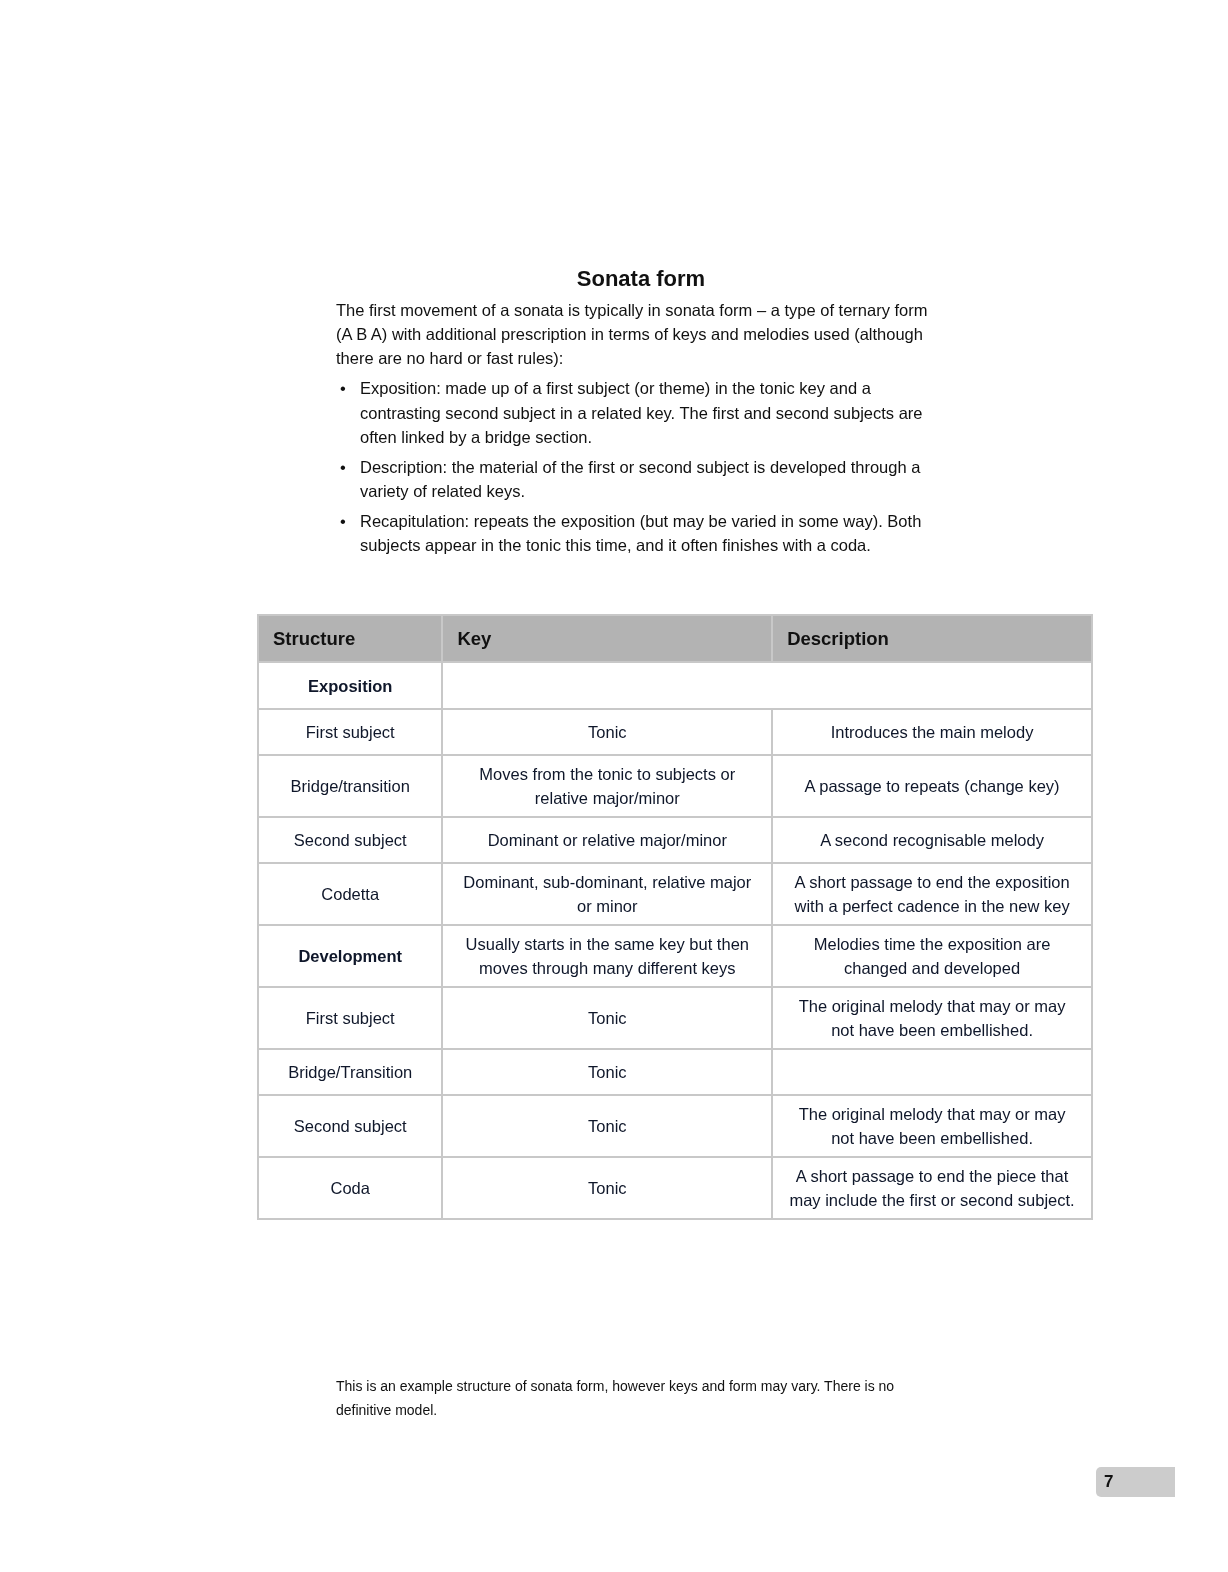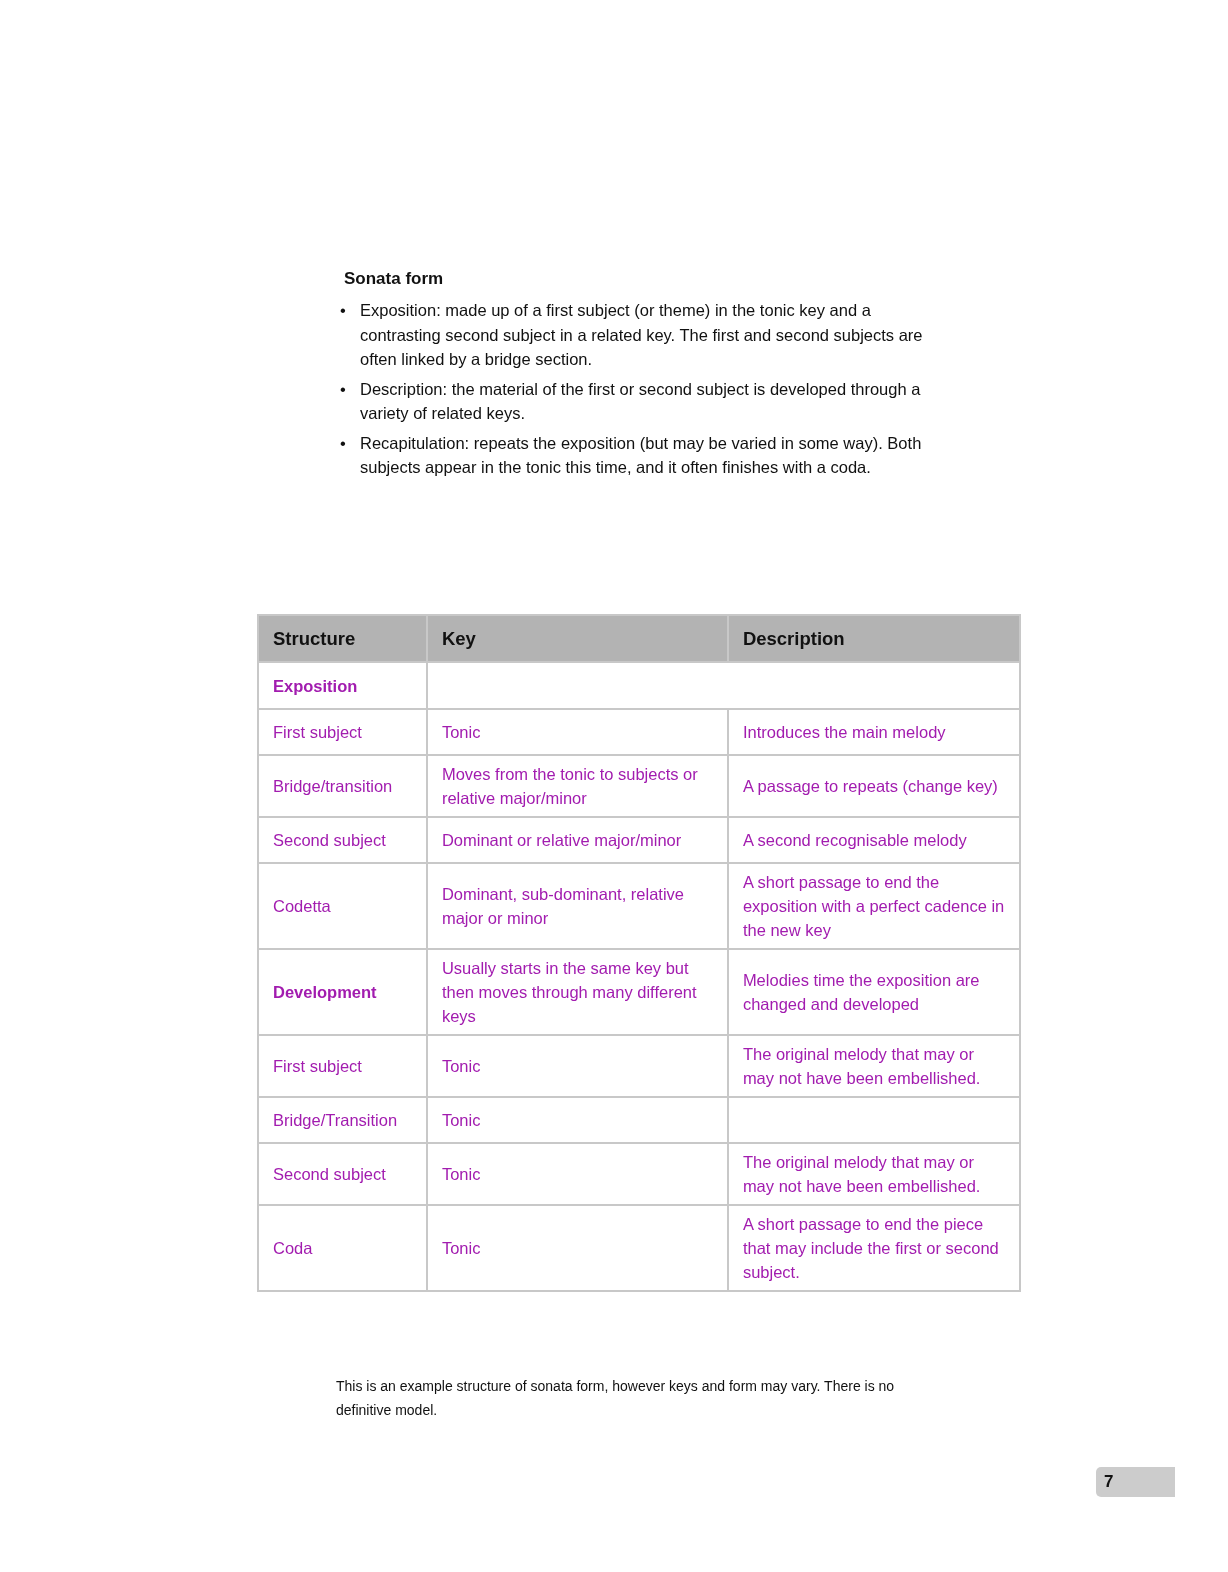--- a/index.html
+++ b/index.html
@@ -1,53 +1,54 @@
 <!DOCTYPE html>
 <html><head>
 <meta charset="utf-8">
 <style>
   html, body { margin: 0; padding: 0; background: #ffffff; }
   body {
     width: 1228px; height: 1572px; position: relative; overflow: hidden;
     font-family: "Liberation Sans", "DejaVu Sans", sans-serif; color: #111;
   }
   .content { position: absolute; left: 336px; top: 266px; width: 610px; }
-  .heading { font-weight: bold; font-size: 17px; margin: 0 0 6px 8px; line-height: 26px; }
+  .heading { font-weight: bold; font-size: 22px; margin: 0 0 6px 0; line-height: 26px; text-align: center; }
   .intro { font-size: 16.5px; line-height: 24px; margin: 0 0 6px 0; }
   ul.bullets { list-style: none; margin: 0; padding: 0; }
   ul.bullets li { position: relative; padding-left: 24px; font-size: 16.5px; line-height: 24.5px; margin-bottom: 5px; }
   ul.bullets li .dot { position: absolute; left: 4px; top: 0; }
   .b { font-weight: normal; }
 
   table.sonata {
-    position: absolute; left: 257px; top: 614px; width: 764px;
+    position: absolute; left: 257px; top: 614px; width: 836px;
     border-collapse: collapse; font-size: 16.5px; line-height: 24px;
   }
   table.sonata th, table.sonata td {
     border: 2px solid #c8c8c8; padding: 6px 14px; text-align: left; vertical-align: middle;
   }
   table.sonata th { background: #b3b3b3; font-weight: bold; font-size: 18.5px; height: 33px; color: #111; }
-  table.sonata td { color: #a21caf; }
+  table.sonata td { color: #0f172a; text-align: center; }
   td.muted { color: #5a5a5a; }
   td.section { font-weight: bold; height: 33px; }
   col.c1 { width: 169px; } col.c2 { width: 302px; } col.c3 { width: 293px; }
   tr.h46 td { height: 32px; }
 
   .footnote { position: absolute; left: 336px; top: 1360px; width: 600px; font-size: 14px; line-height: 24px; }
   .pagenum {
     position: absolute; left: 1096px; top: 1467px; width: 79px; height: 30px;
     background: #cccccc; border-radius: 5px 0 0 5px; font-weight: bold; font-size: 17px;
     line-height: 30px; padding-left: 8px; box-sizing: border-box;
   }
 </style>
 </head>
 <body>
 
 <div class="content">
   <h2 class="heading">Sonata form</h2>
+  <p class="intro">The first movement of a sonata is typically in sonata form – a type of ternary form (A B A) with additional prescription in terms of keys and melodies used (although there are no hard or fast rules):</p>
   <ul class="bullets">
     <li>
       <span class="dot">•</span>
       <span class="b">Exposition:</span><span> made up of a first subject (or theme) in the tonic key and a contrasting second subject in a related key. The first and second subjects are often linked by a </span><span class="b">bridge</span><span> section.</span>
     </li>
     <li>
       <span class="dot">•</span>
       <span class="b">Description:</span><span> the material of the first or second subject is developed through a variety of related keys.</span>
     </li>
     <li>

